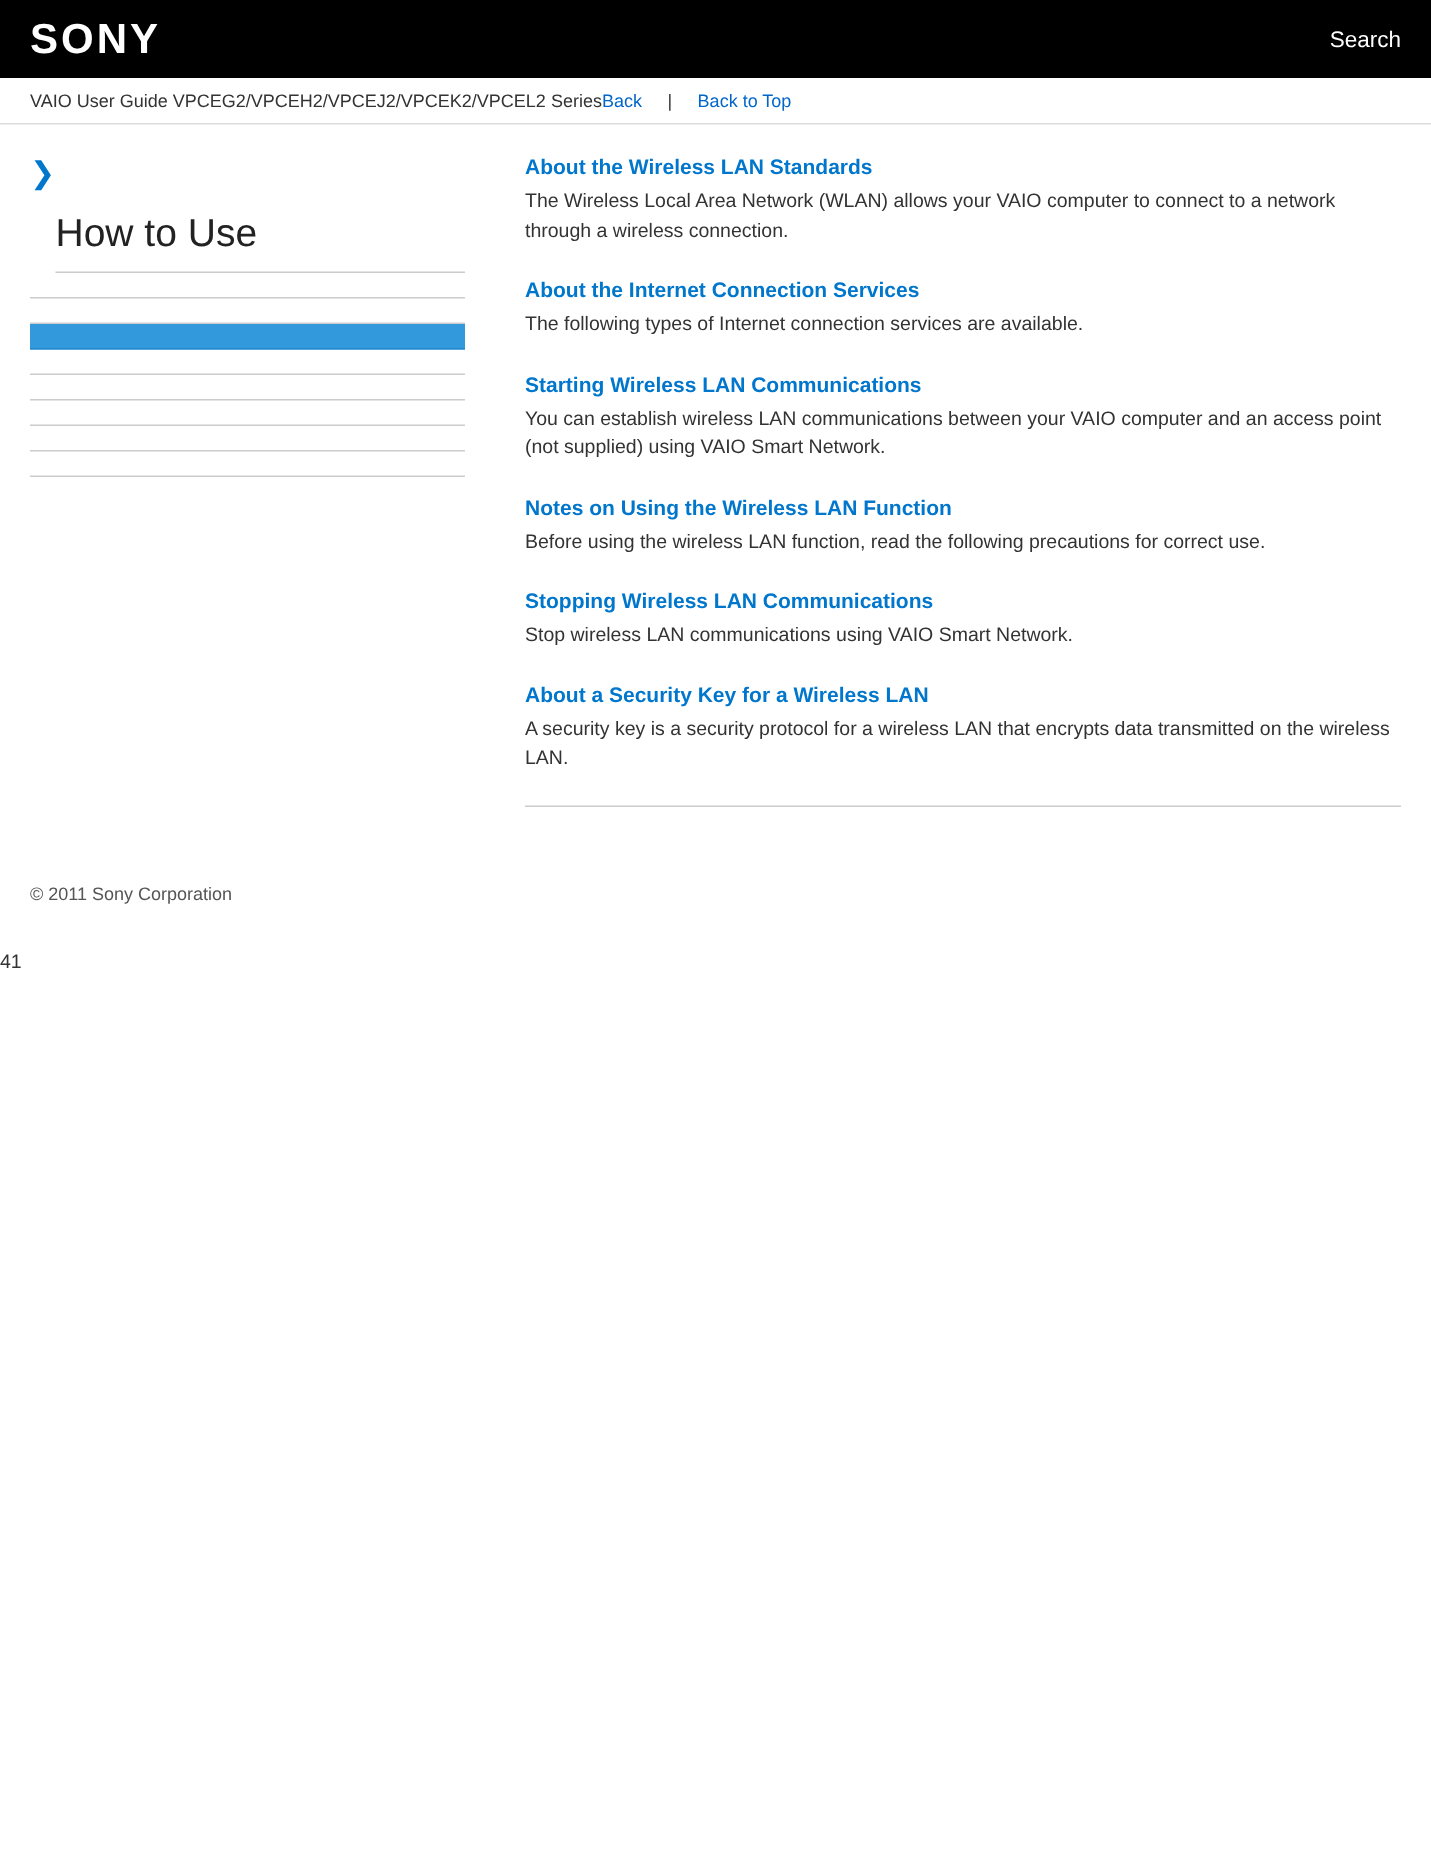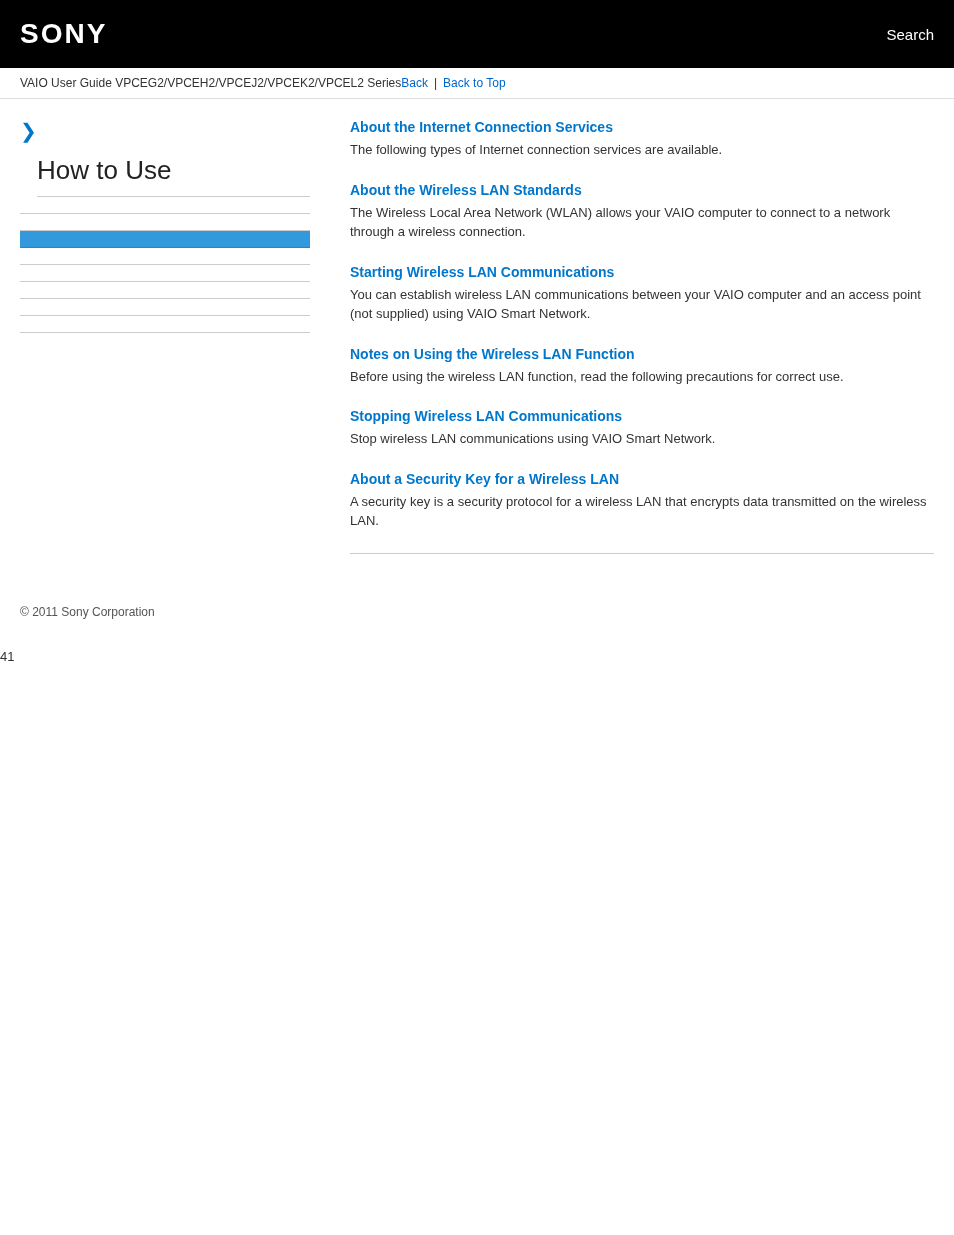--- a/index.html
+++ b/index.html
@@ -5,21 +5,21 @@
     * { margin: 0; padding: 0; box-sizing: border-box; }
     body { font-family: Arial, Helvetica, sans-serif; font-size: 13px; color: #333; background: #fff; width: 954px; min-height: 1235px; }
 
     
     #header {
       background: #000;
       display: flex;
       align-items: center;
       justify-content: space-between;
       padding: 0 20px;
-      height: 68px;
+      height: 52px;
     }
     #logo-text {
       color: #fff;
       font-size: 28px;
       font-weight: 900;
       font-family: Arial, Helvetica, sans-serif;
       letter-spacing: 2px;
     }
     #search-btn {
       color: #fff;
@@ -31,21 +31,21 @@
 
     
     #nav-bar {
       display: flex;
       align-items: center;
       padding: 8px 20px;
       border-bottom: 1px solid #ddd;
       font-size: 12px;
     }
     #breadcrumb { color: #333; }
-    #nav-links { display: flex; gap: 6px; align-items: center; }
+    #nav-links { display: flex; gap: 17px; align-items: center; }
     #nav-links a { color: #0066cc; text-decoration: none; }
     #nav-separator { color: #333; }
 
     
     #main {
       display: flex;
       padding: 20px 20px 30px 20px;
       gap: 0;
     }
 
@@ -168,29 +168,29 @@
     <div class="sidebar-item"></div>
     <div class="sidebar-item"></div>
     <div class="sidebar-item"></div>
     <div class="sidebar-item"></div>
     <div class="sidebar-item"></div>
   </div>
 
   <div id="content">
 
     <div class="content-section">
+      <a class="content-link">About the Wireless LAN Standards</a>
+      <p class="content-desc">The Wireless Local Area Network (WLAN) allows your VAIO computer to connect to a network through a wireless connection.</p>
+    </div>
+
+    <div class="content-section">
       <a class="content-link">About the Internet Connection Services</a>
       <p class="content-desc">The following types of Internet connection services are available.</p>
     </div>
 
-    <div class="content-section">
-      <a class="content-link">About the Wireless LAN Standards</a>
-      <p class="content-desc">The Wireless Local Area Network (WLAN) allows your VAIO computer to connect to a network through a wireless connection.</p>
-    </div>
-
 
     <div class="content-section">
       <a class="content-link">Starting Wireless LAN Communications</a>
       <p class="content-desc">You can establish wireless LAN communications between your VAIO computer and an access point (not supplied) using VAIO Smart Network.</p>
     </div>
 
     <div class="content-section">
       <a class="content-link">Notes on Using the Wireless LAN Function</a>
       <p class="content-desc">Before using the wireless LAN function, read the following precautions for correct use.</p>
     </div>

